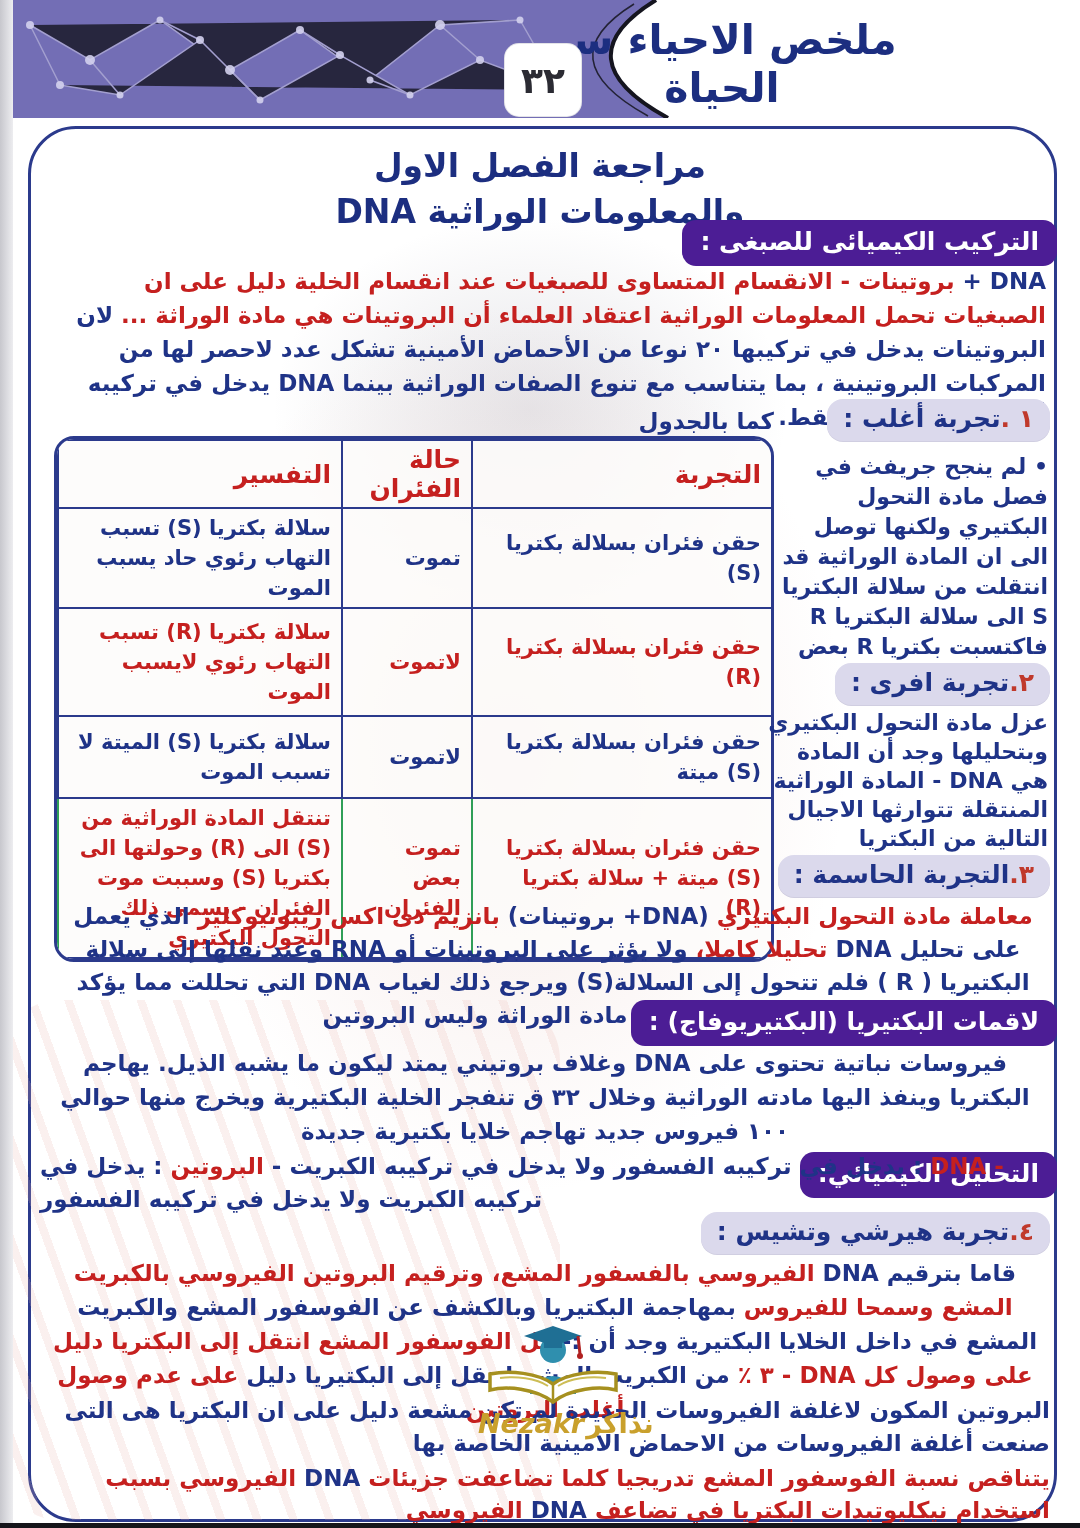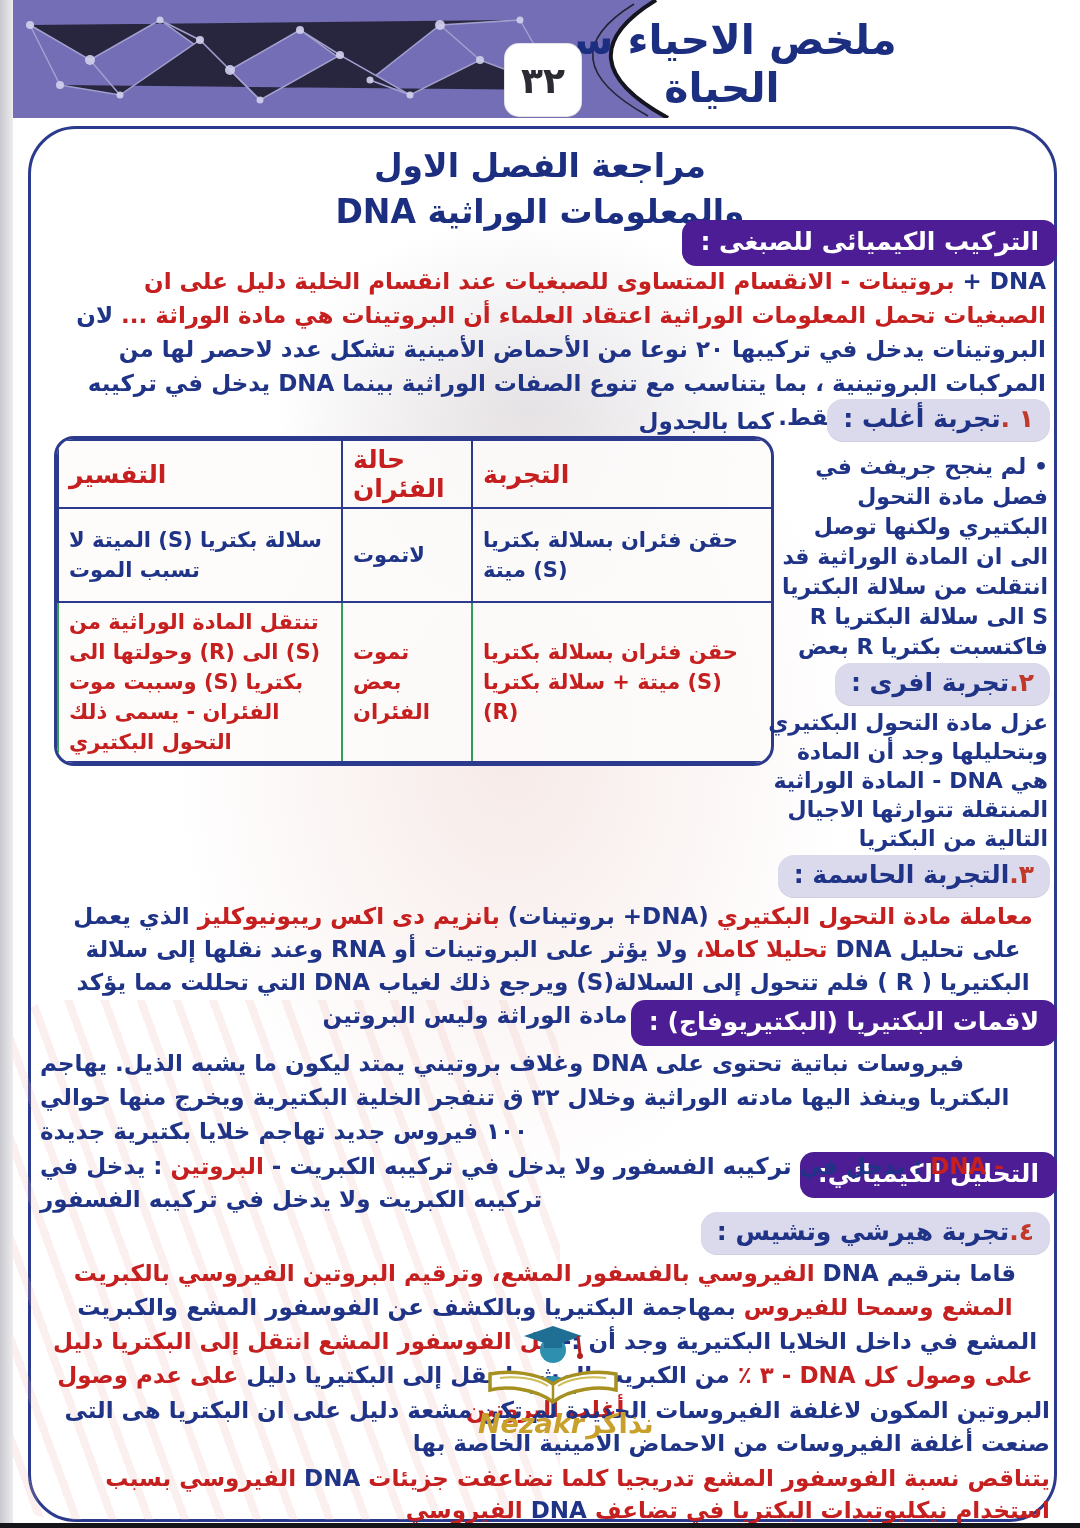--- a/index.html
+++ b/index.html
@@ -60,31 +60,31 @@
   .kama{top:408px;right:306px;font-size:23px;font-weight:bold;color:#1f3387;direction:rtl;}
 
   
   .para{direction:rtl;font-weight:bold;color:#1f3387;}
   .seg-red{color:#c5201f;}
   .seg-navy{color:#1f3387;}
   .p-chromo{left:58px;right:34px;top:264px;font-size:23px;line-height:34px;text-align:right;}
   .p-side{right:32px;width:276px;top:452px;font-size:22px;line-height:30px;text-align:right;}
   .p-avery{right:32px;width:280px;top:708px;font-size:22px;line-height:29px;text-align:right;}
   .p-decisive{left:56px;right:30px;top:900px;font-size:23px;line-height:33px;text-align:center;}
-  .p-phage{left:40px;right:30px;top:1046px;font-size:23px;line-height:34px;text-align:left;}
+  .p-phage{left:40px;right:30px;top:1046px;font-size:23px;line-height:34px;text-align:center;}
   .p-chem{left:40px;right:30px;top:1150px;font-size:23px;line-height:33px;text-align:left;}
   .p-hershey{left:40px;right:30px;top:1256px;font-size:23px;line-height:34px;text-align:center;}
   .p-navy2{left:40px;right:30px;top:1394px;font-size:23px;line-height:33px;text-align:right;}
   .p-red3{left:40px;right:30px;top:1462px;font-size:23px;line-height:32px;text-align:right;}
 
   
   .table-wrap{left:54px;top:436px;width:714px;border:3px solid #2b3a8c;border-radius:20px;
     overflow:hidden;background:rgba(253,251,250,0.85);}
   table{width:100%;border-collapse:collapse;direction:rtl;table-layout:fixed;}
-  th,td{border:2px solid #2b3a8c;text-align:left;vertical-align:middle;padding:4px 10px;}
+  th,td{border:2px solid #2b3a8c;text-align:right;vertical-align:middle;padding:4px 10px;}
   th{color:#c5201f;font-size:25px;font-weight:bold;height:42px;}
   td{font-size:21px;font-weight:bold;line-height:30px;}
   tbody tr:nth-child(1){height:94px;}
   tbody tr:nth-child(2){height:108px;}
   tbody tr:nth-child(3){height:82px;}
   tbody tr:nth-child(4){height:142px;}
   .row-navy td{color:#1f3387;}
   .row-red td{color:#c5201f;}
   .green-row td{border-left-color:#2f9e57;border-right-color:#2f9e57;}
 
@@ -156,20 +156,30 @@
       </colgroup>
     <thead>
         <tr>
           <th>التجربة</th>
           <th>حالة الفئران</th>
           <th>التفسير</th>
         </tr>
       </thead>
     <tbody>
         <tr class="row-navy">
+          <td>حقن فئران بسلالة بكتريا (S)</td>
+          <td>تموت</td>
+          <td>سلالة بكتريا (S) تسبب التهاب رئوي حاد يسبب الموت</td>
+        </tr>
+        <tr class="row-red">
+          <td>حقن فئران بسلالة بكتريا (R)</td>
+          <td>لاتموت</td>
+          <td>سلالة بكتريا (R) تسبب التهاب رئوي لايسبب الموت</td>
+        </tr>
+        <tr class="row-navy">
           <td>حقن فئران بسلالة بكتريا (S) ميتة</td>
           <td>لاتموت</td>
           <td>سلالة بكتريا (S) الميتة لا تسبب الموت</td>
         </tr>
         <tr class="row-red green-row">
           <td>حقن فئران بسلالة بكتريا (S) ميتة + سلالة بكتريا (R)</td>
           <td>تموت بعض الفئران</td>
           <td>تنتقل المادة الوراثية من (S) الى (R) وحولتها الى بكتريا (S) وسببت موت الفئران - يسمى ذلك التحول البكتيري</td>
         </tr>
       </tbody>

